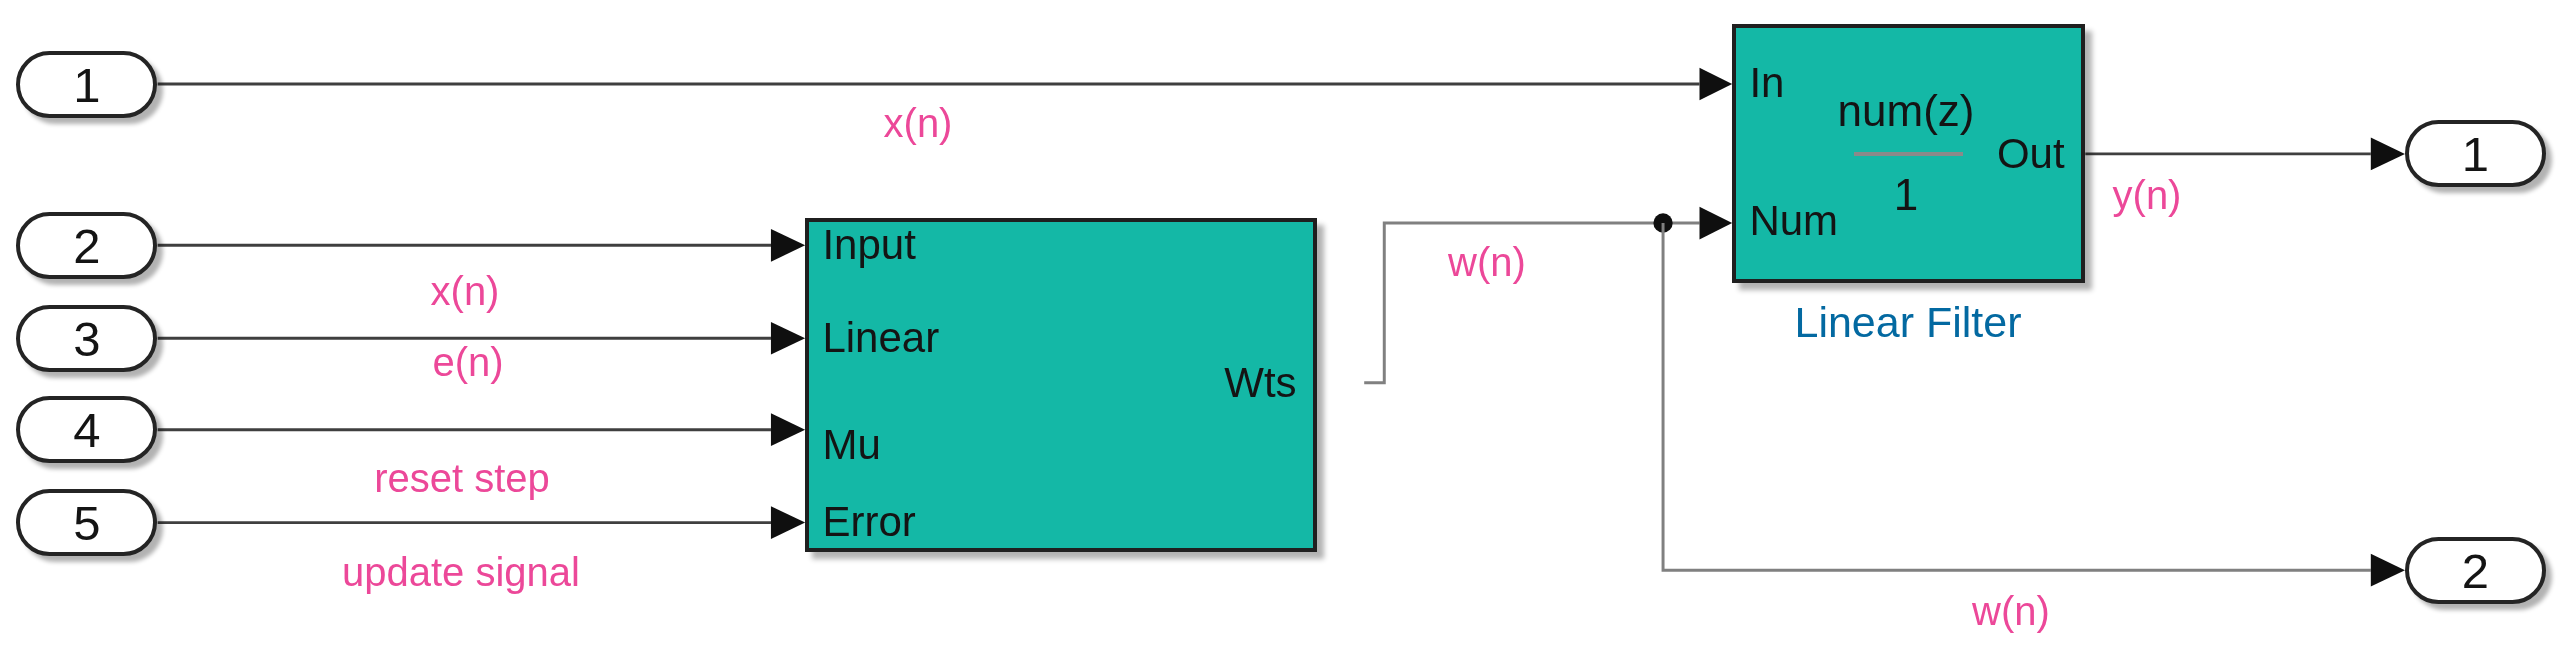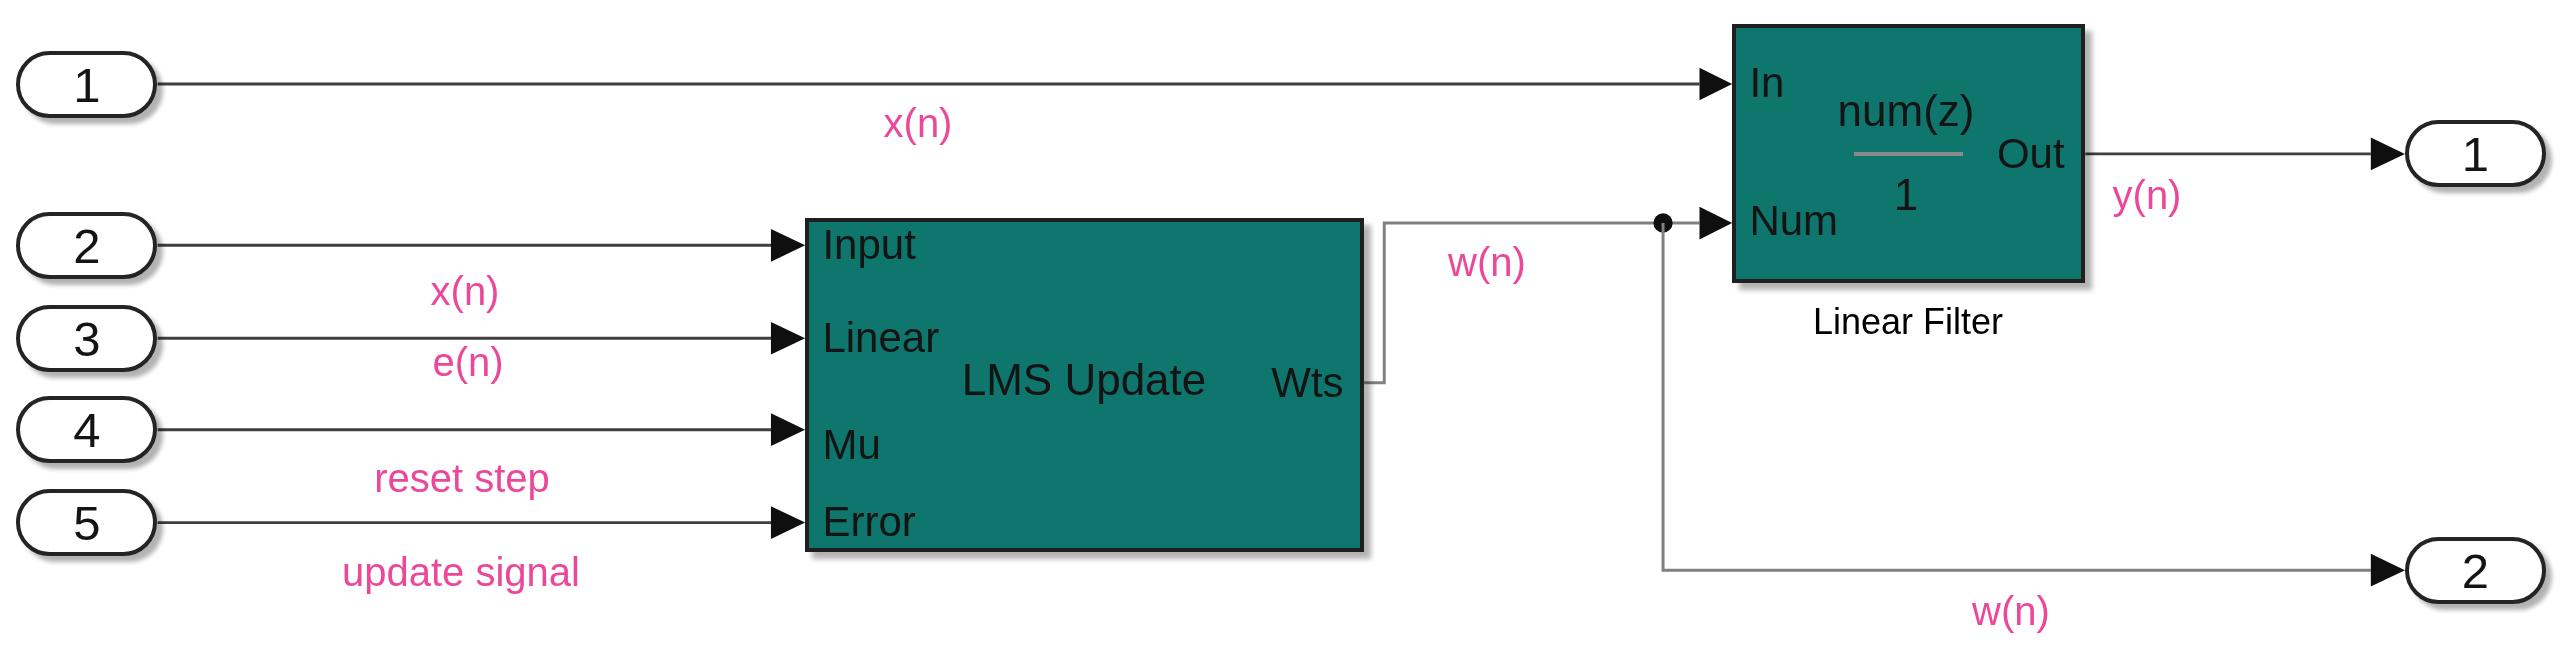--- a/index.html
+++ b/index.html
@@ -14,30 +14,30 @@
   .jdot{fill:#0f0f0f;}
 
   .port{
     position:absolute;z-index:3;width:141px;height:67px;box-sizing:border-box;
     background:#ffffff;border:4.5px solid #242424;border-radius:34px;
     display:flex;align-items:center;justify-content:center;
     box-shadow:6px 6px 4.5px rgba(0,0,0,0.30);
     font-size:49px;color:#141414;
   }
   .block{
-    position:absolute;z-index:2;box-sizing:border-box;background:#0f766e;
+    position:absolute;z-index:2;box-sizing:border-box;background:#14b8a6;
     border:4.5px solid #1f1f1f;box-shadow:6.7px 6.7px 5.2px rgba(0,0,0,0.30);padding-left:41px;
   }
   .block .plabel{position:absolute;transform:translateY(-50%);font-size:42px;white-space:nowrap;}
   .block .pleft{left:13.4px;}
   .block .pright{right:16.4px;text-align:center;}
   .block .bname{position:absolute;transform:translate(-50%,-50%);font-size:44px;white-space:nowrap;}
   .fracbar{position:absolute;background:#8a8a8a;height:3.7px;}
   .siglabel{position:absolute;z-index:4;transform:translate(-50%,-50%);font-size:40px;white-space:nowrap;color:#ec4899;}
-  .caption{position:absolute;z-index:4;transform:translate(-50%,-50%);font-size:36px;white-space:nowrap;color:#000000;}
+  .caption{position:absolute;z-index:4;transform:translate(-50%,-50%);font-size:43px;white-space:nowrap;color:#0369a1;}
 </style>
 </head>
 <body>
 
 <div class="canvas">
 
   <svg class="wires" width="2576" height="649" viewBox="0 0 3465 873">
 
     <g>
       <line class="w" x1="212" y1="113" x2="2286" y2="113"></line>
@@ -97,26 +97,25 @@
     <span>5</span>
   </div>
 
   <div class="port" style="left:2405px;top:120px">
     <span>1</span>
   </div>
   <div class="port" style="left:2405px;top:537px">
     <span>2</span>
   </div>
 
-  <div class="block" style="left:805px;top:218px;width:559px;height:334px">
+  <div class="block" style="left:805px;top:218px;width:512px;height:334px">
     <span class="plabel pleft" style="top:23px">Input</span>
     <span class="plabel pleft" style="top:116px">Linear</span>
     <span class="plabel pleft" style="top:223px">Mu</span>
     <span class="plabel pleft" style="top:300px">Error</span>
-    <span class="bname" style="left:275px;top:158px">LMS Update</span>
     <span class="plabel pright" style="top:161px">Wts</span>
   </div>
 
   <div class="block" style="left:1732px;top:24px;width:353px;height:259px">
     <span class="plabel pleft" style="top:55px">In</span>
     <span class="plabel pleft" style="top:193px">Num</span>
     <span class="plabel pright" style="top:126px">Out</span>
     <span class="bname" style="left:170px;top:83px">num(z)</span>
     <div class="fracbar" style="left:118px;top:124px;width:109px"></div>
     <span class="bname" style="left:170px;top:167px">1</span>

